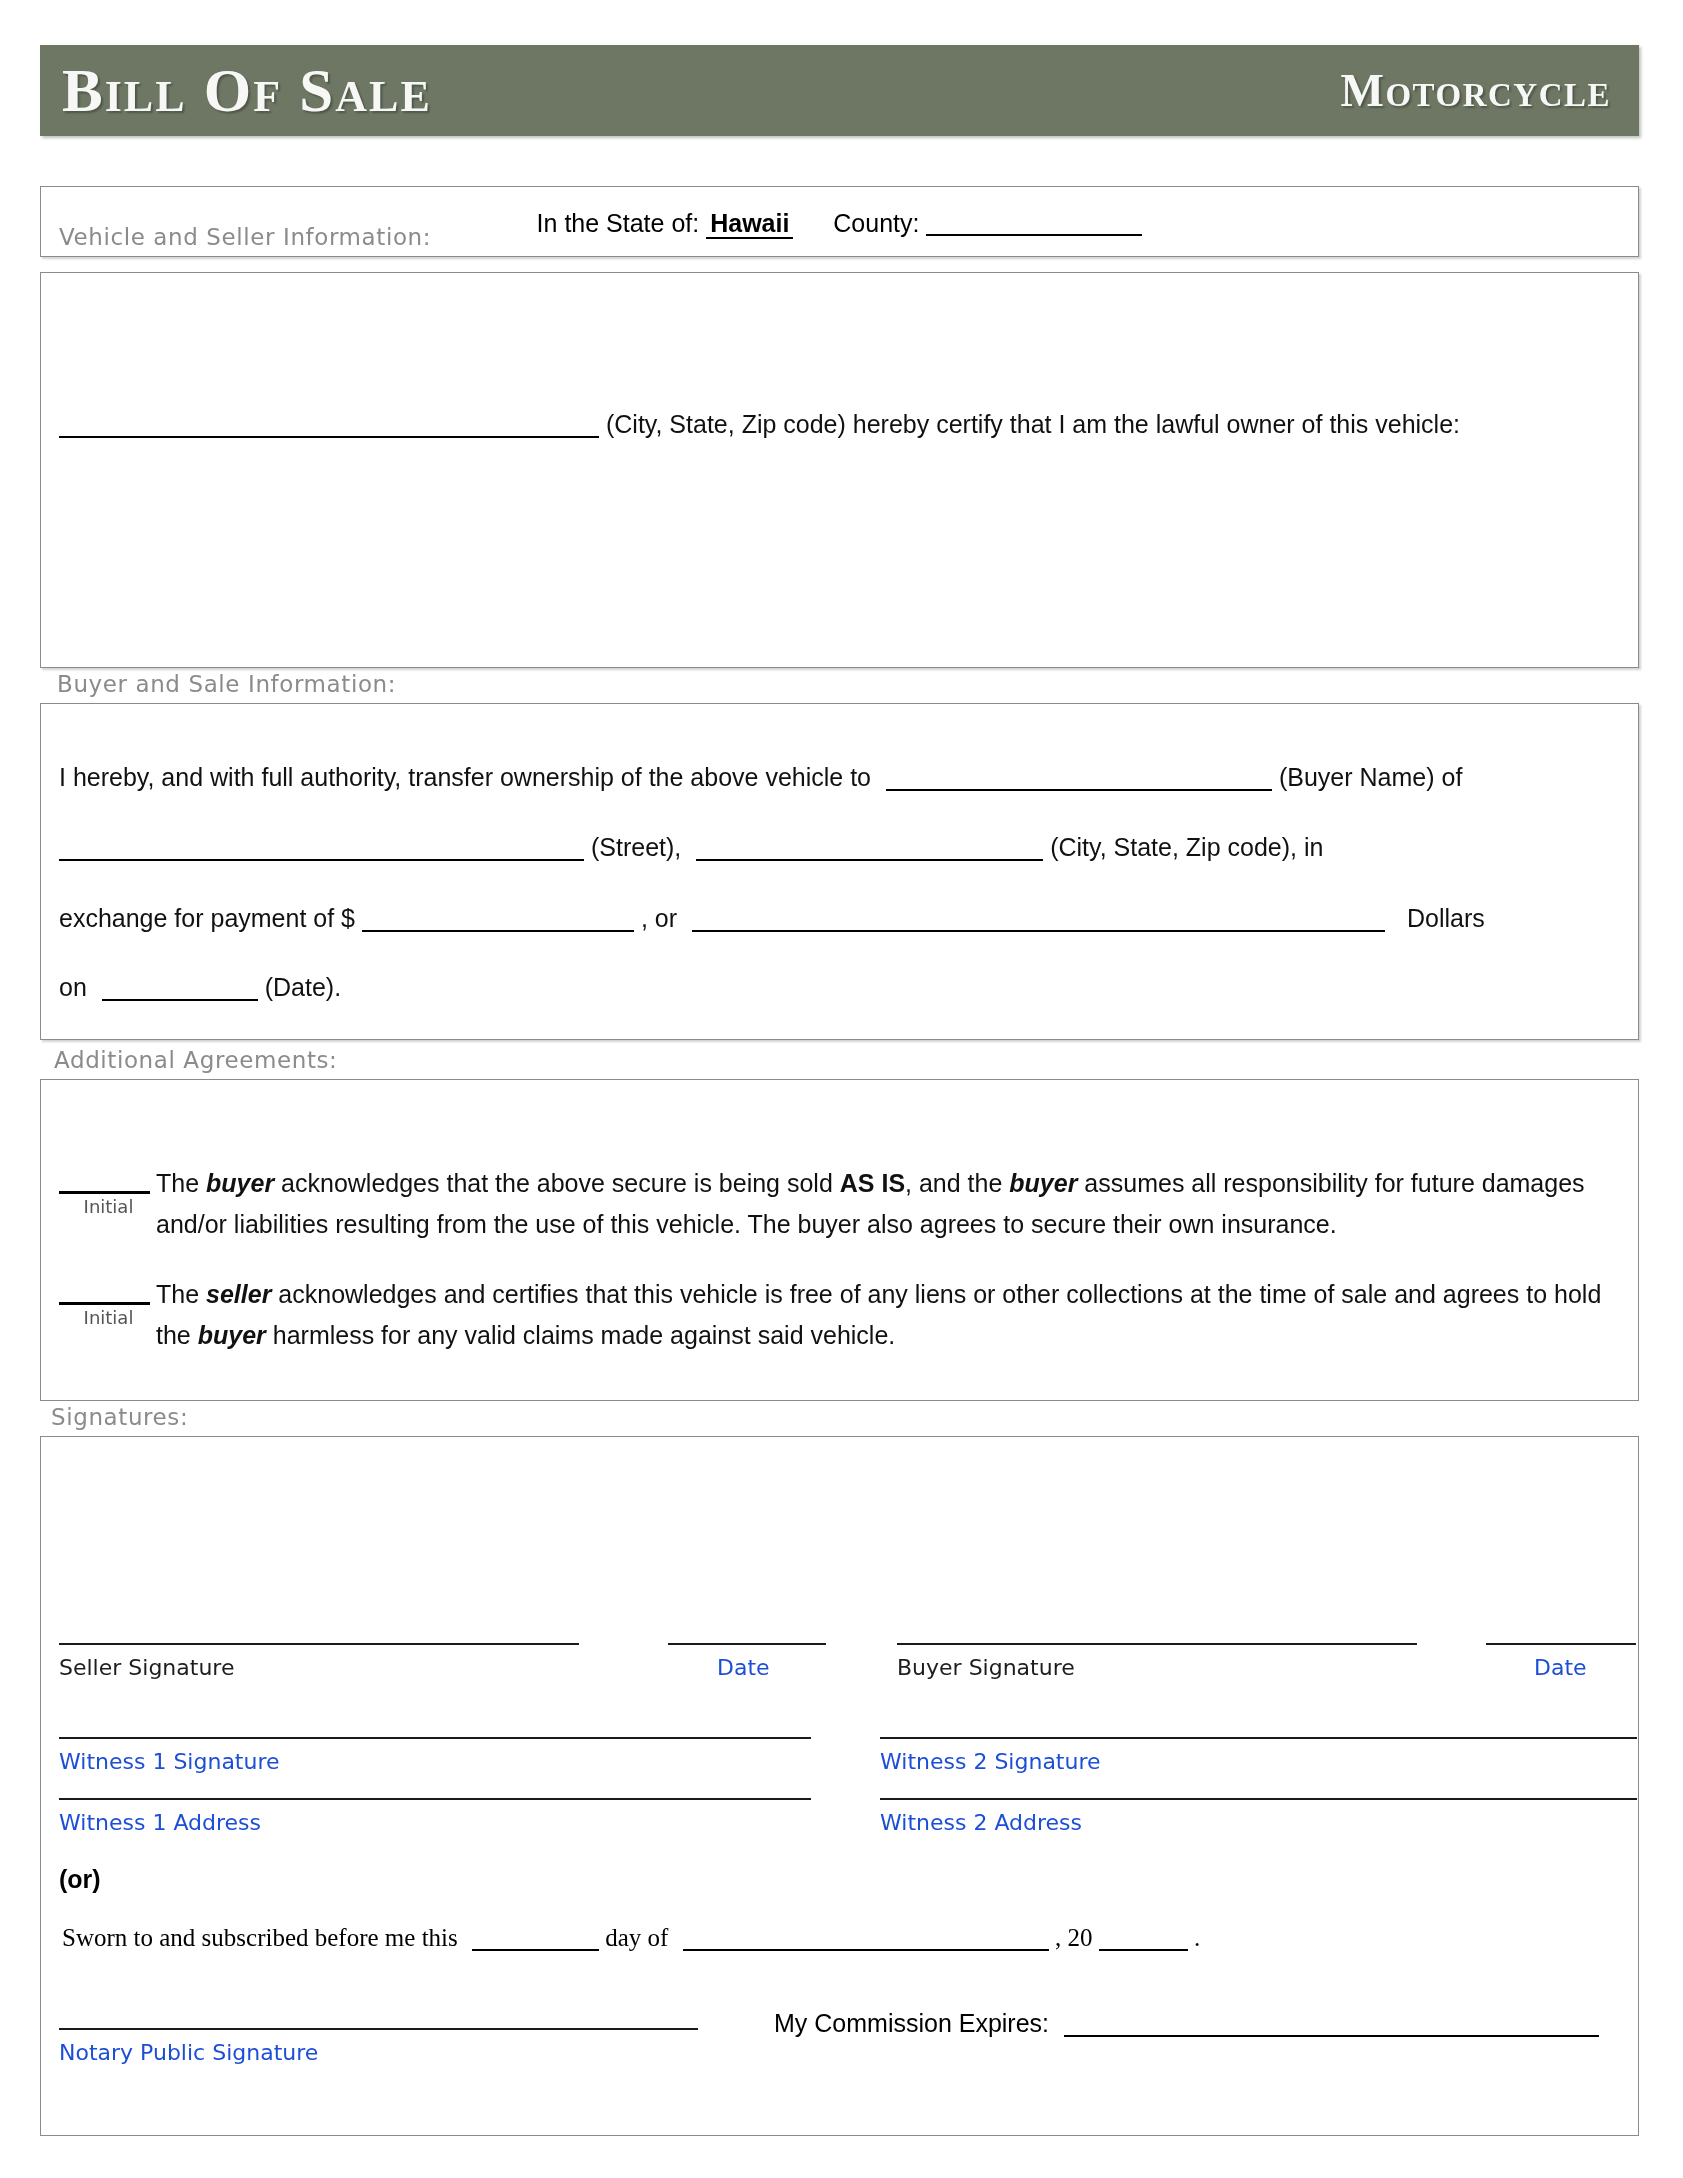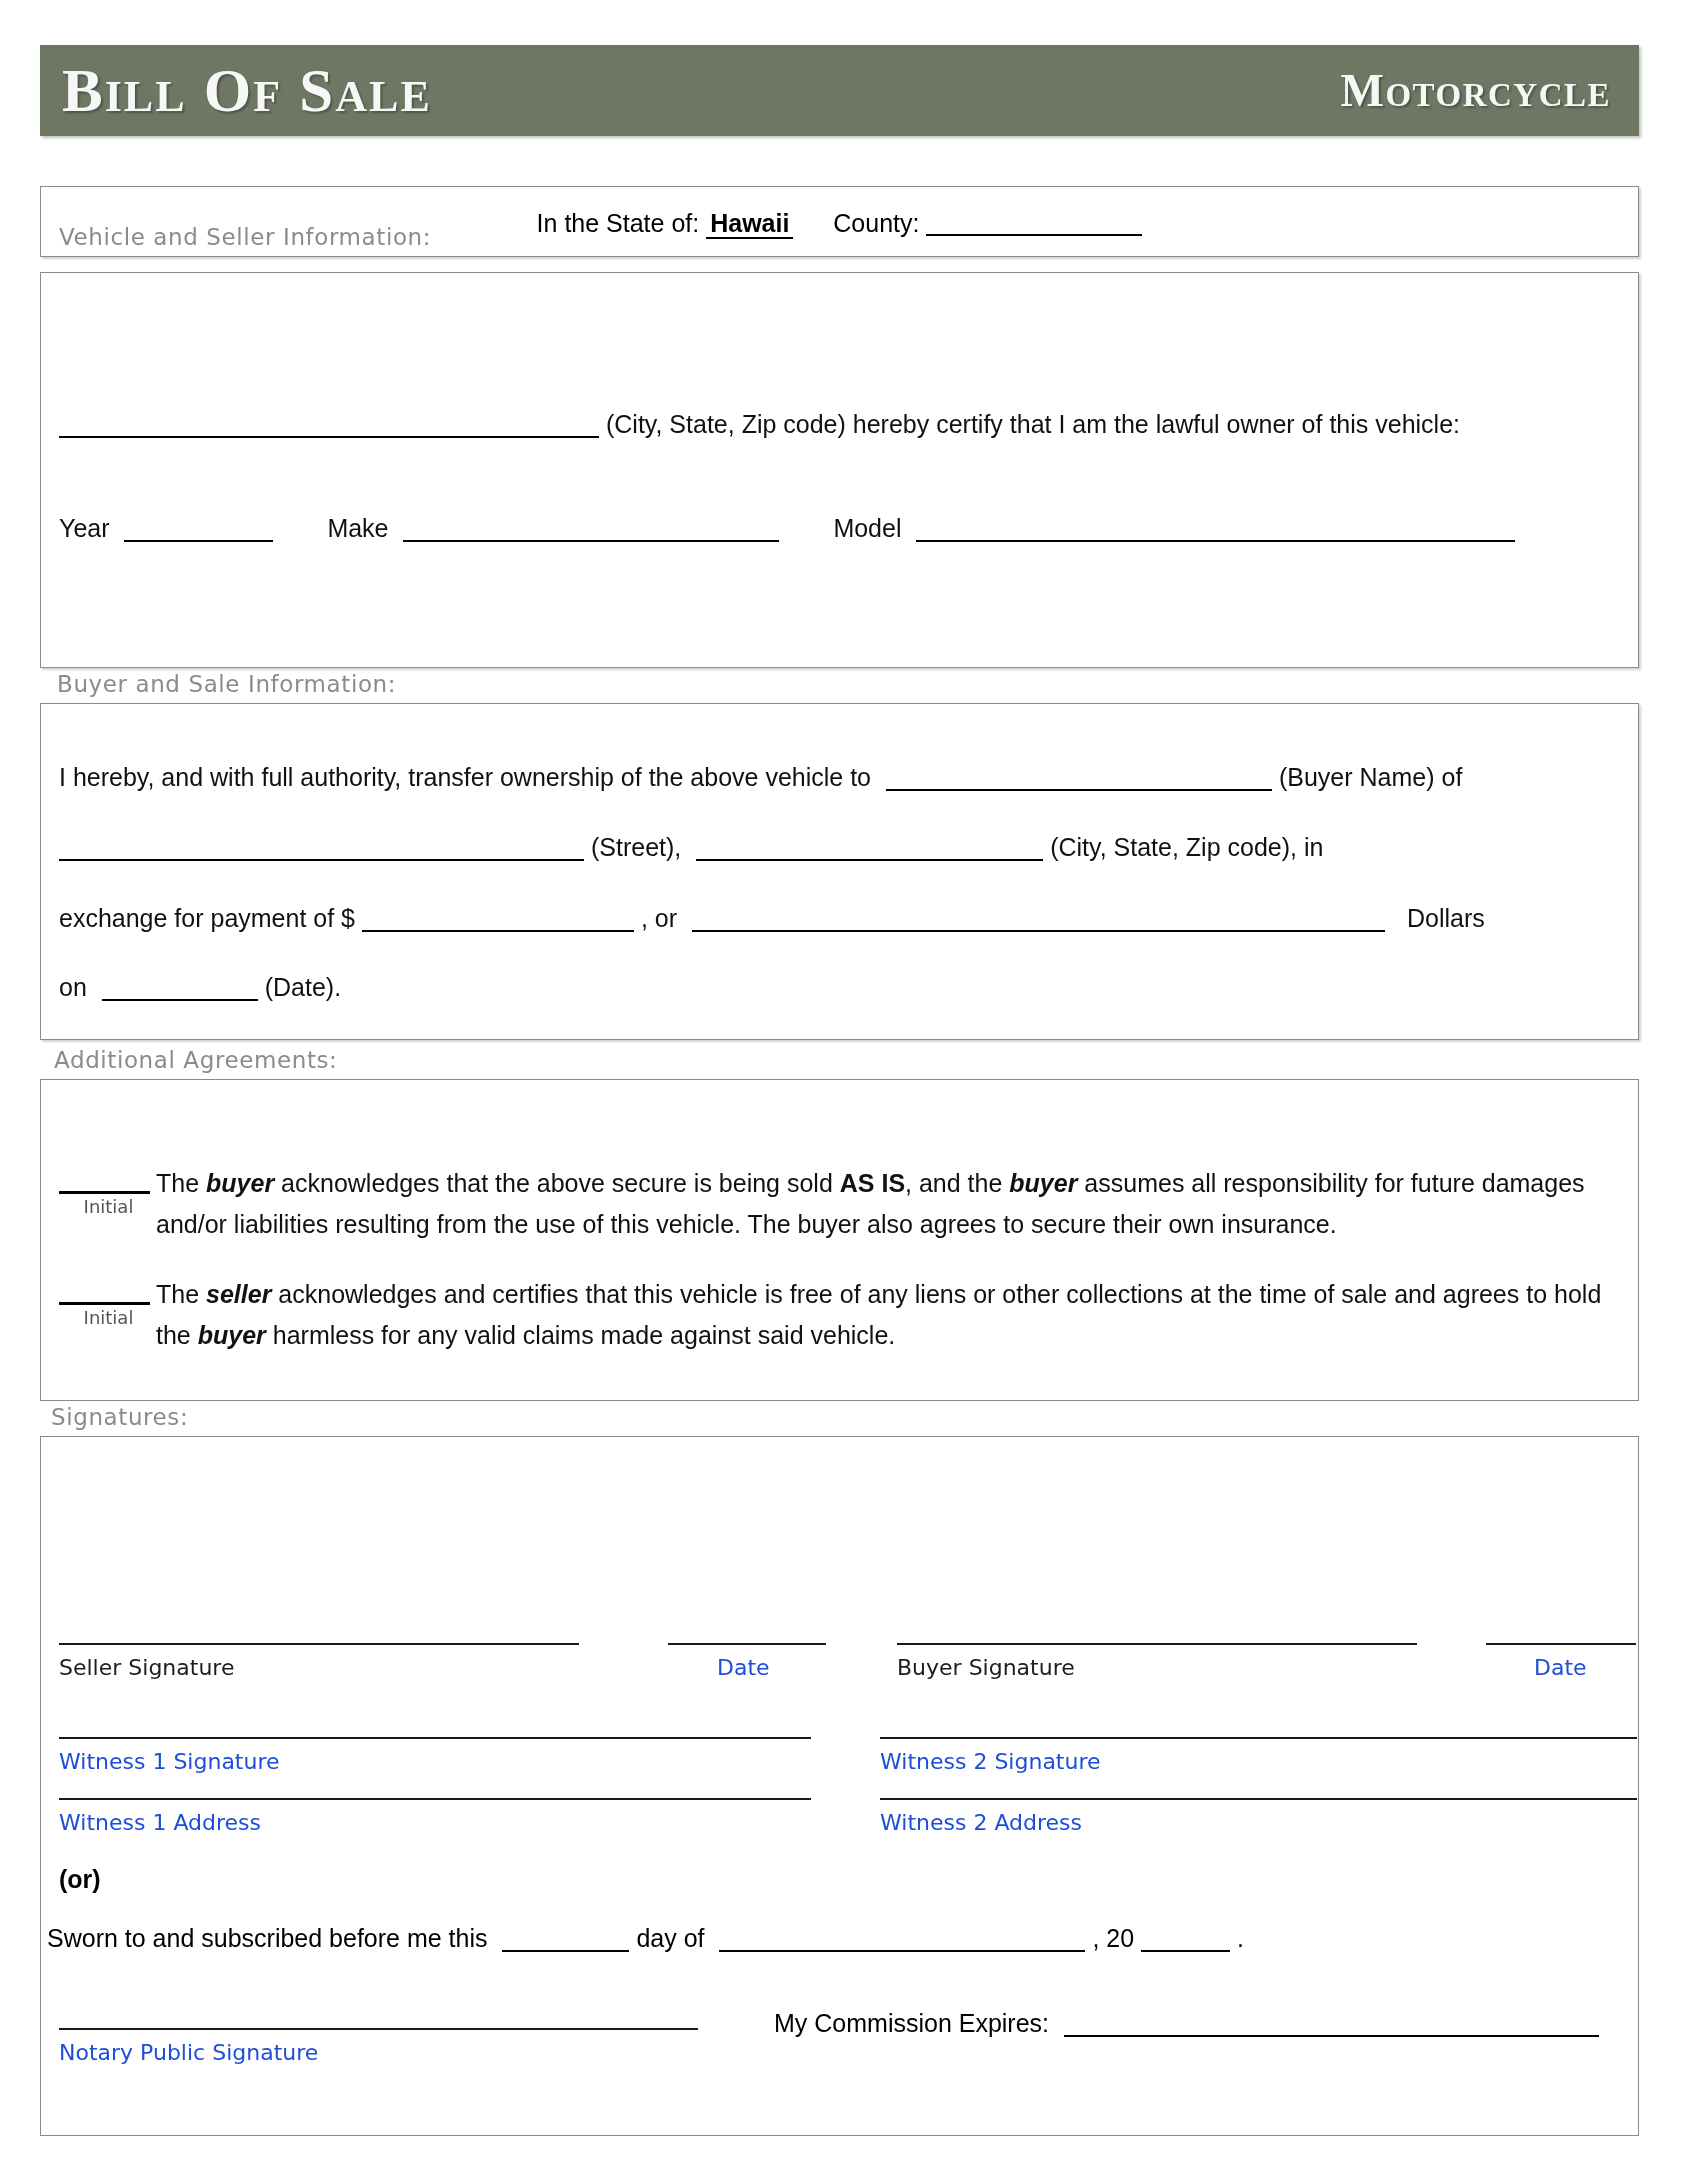--- a/index.html
+++ b/index.html
@@ -218,30 +218,20 @@
   <div class="section-caption" style="left:51px; top:224px;margin-left:8px;">Vehicle and Seller Information:</div>
 
   <div class="box shadowed vs-box">
 
 
     <div class="row" style="left:18px; top:139px;">
       <span class="blank" style="width:540px;"></span>
       <span>(City, State, Zip code) hereby certify that I am the lawful owner of this vehicle:</span>
     </div>
 
-    <div class="row" style="left:18px; top:243px;">
-      <span>Year</span>
-      <span class="blank" style="width:149px; margin-left:8px;"></span>
-      <span style="display:inline-block;width:40px;"></span>
-      <span>Make</span>
-      <span class="blank" style="width:376px; margin-left:8px;"></span>
-      <span style="display:inline-block;width:40px;"></span>
-      <span>Model</span>
-      <span class="blank" style="width:599px; margin-left:8px;"></span>
-    </div>
 
   </div>
 
   <div class="section-caption" style="left:57px; top:671px;">Buyer and Sale Information:</div>
 
   <div class="box shadowed bs-box">
 
     <div class="row" style="left:18px; top:61px;">
       <span>I hereby, and with full authority, transfer ownership of the above vehicle to</span>
       <span class="blank" style="width:386px; margin-left:8px;"></span>
@@ -315,21 +305,21 @@
     <div class="sig-label" style="left:839px; top:312px;">Witness 2 Signature</div>
 
     <div class="sig-line" style="left:18px; top:361px; width:752px;"></div>
     <div class="sig-label" style="left:18px; top:373px;">Witness 1 Address</div>
 
     <div class="sig-line" style="left:839px; top:361px; width:757px;"></div>
     <div class="sig-label" style="left:839px; top:373px;">Witness 2 Address</div>
 
     <div class="or-label" style="left:18px; top:428px;">(or)</div>
 
-    <div class="sworn-row" style="left:6px; top:487px;">
+    <div class="sworn-row" style="left:21px; top:487px;font-family:Liberation Serif, serif;">
       <span>Sworn to and subscribed before me this</span>
       <span class="blank" style="width:127px; margin-left:8px;"></span>
       <span>day of</span>
       <span class="blank" style="width:366px; margin-left:8px;"></span>
       <span>, 20</span>
       <span class="blank" style="width:89px;"></span>
       <span>.</span>
     </div>
 
     <div class="sig-line" style="left:18px; top:591px; width:639px;"></div>

